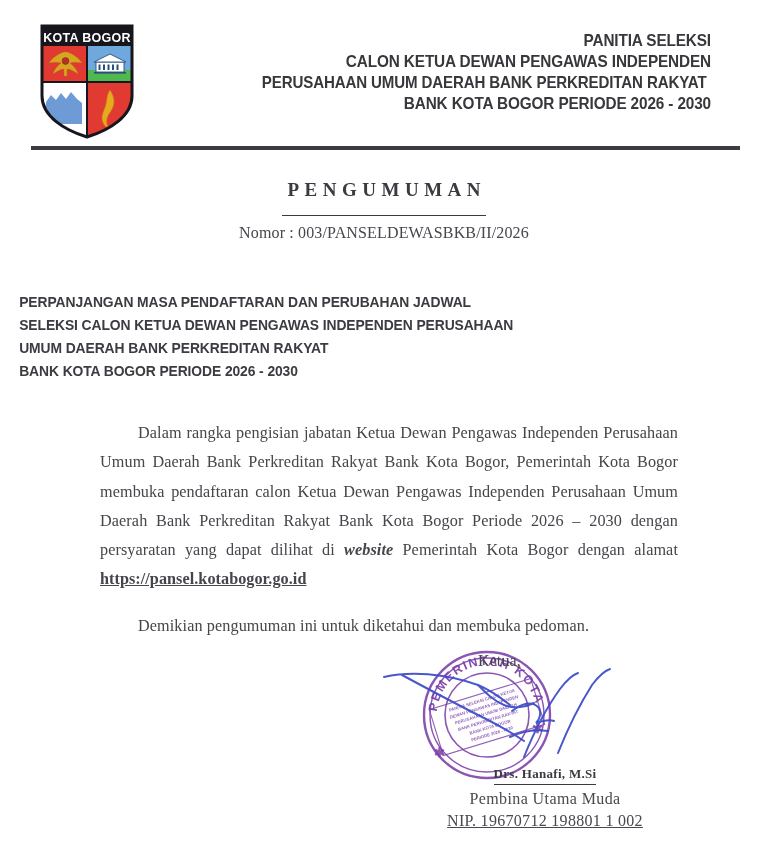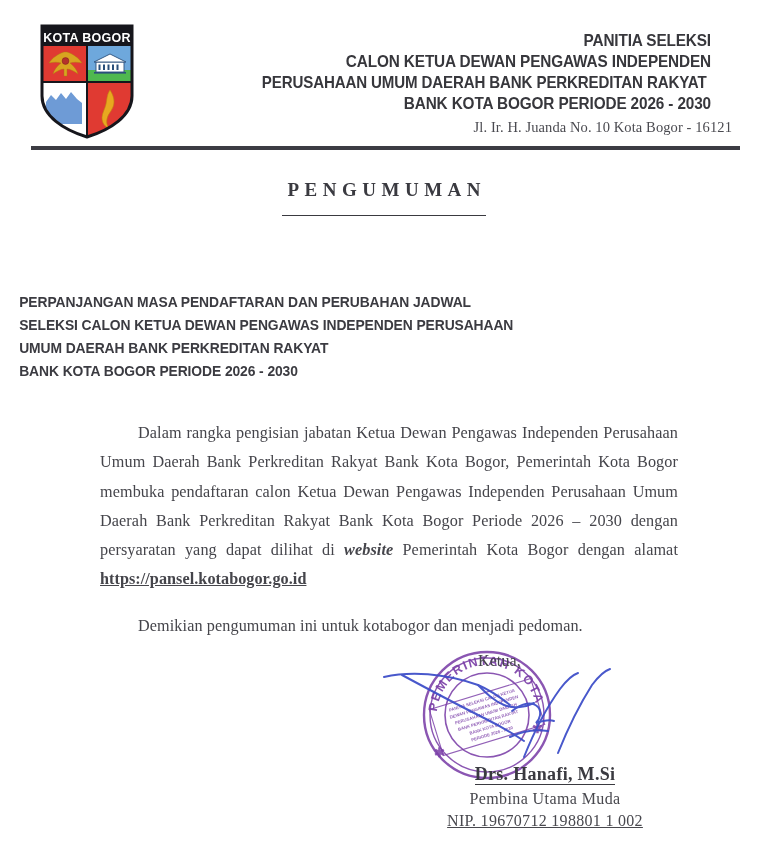--- a/index.html
+++ b/index.html
@@ -165,21 +165,21 @@
     letter-spacing: 0.1px;
     position: relative;
     z-index: 4;
     margin-left: 78px;
     text-align: left;
   }
   .sign-gap { height: 93px; }
   .sign-name {
     font-family: "Liberation Serif", "DejaVu Serif", serif;
     font-weight: bold;
-    font-size: 18px;
+    font-size: 13px;
     letter-spacing: 0.3px;
     color: #3a3a40;
     display: inline-block;
     border-bottom: 1.5px solid #3a3a40;
     line-height: 20px;
     position: relative;
     z-index: 4;
   }
   .sign-rank {
     font-family: "Liberation Serif", "DejaVu Serif", serif;
@@ -270,40 +270,40 @@
 
       <path d="M8 8 H98 V78 C98 98 76 112 53 119 C30 112 8 98 8 78 Z" fill="none" stroke="#16161c" stroke-width="3"></path>
     </svg>
   </div>
 
   <div class="head-lines">
     <div class="head-line l0">PANITIA SELEKSI</div>
     <div class="head-line l1">CALON KETUA DEWAN PENGAWAS INDEPENDEN</div>
     <div class="head-line l3">PERUSAHAAN UMUM DAERAH BANK PERKREDITAN RAKYAT</div>
     <div class="head-line l2">BANK KOTA BOGOR PERIODE 2026 - 2030</div>
-    <div class="head-addr">Jl. Ir. H. Juanda No. 10 Kota Bogor - 16121</div>
   </div>
 
   <div class="head-rule"></div>
 </div>
 
 <div class="title-block">
   <div class="pengumuman">PENGUMUMAN</div>
+  <div class="nomor">Nomor : 003/PANSELDEWASBKB/II/2026</div>
 </div>
 
 <div class="subject">
   <div class="subject-line">PERPANJANGAN MASA PENDAFTARAN DAN PERUBAHAN JADWAL</div>
   <div class="subject-line">SELEKSI CALON KETUA DEWAN PENGAWAS INDEPENDEN PERUSAHAAN</div>
   <div class="subject-line">UMUM DAERAH BANK PERKREDITAN RAKYAT</div>
   <div class="subject-line">BANK KOTA BOGOR PERIODE 2026 - 2030</div>
 </div>
 
 <div class="body-text">
   <p class="para p1"><span>Dalam rangka pengisian jabatan Ketua Dewan Pengawas Independen Perusahaan Umum Daerah Bank Perkreditan Rakyat Bank Kota Bogor, Pemerintah Kota Bogor membuka pendaftaran calon Ketua Dewan Pengawas Independen Perusahaan Umum Daerah Bank Perkreditan Rakyat Bank Kota Bogor Periode 2026 – 2030 dengan persyaratan yang dapat dilihat di </span><span class="bi">website</span><span> Pemerintah Kota Bogor dengan alamat </span><span class="burl">https://pansel.kotabogor.go.id</span></p>
-  <p class="para p2">Demikian pengumuman ini untuk kotabogor dan menjadi pedoman.</p>
+  <p class="para p2">Demikian pengumuman ini untuk diketahui dan membuka pedoman.</p>
 </div>
 
 <div class="stamp-layer">
   <svg viewBox="0 0 340 180" xmlns="http://www.w3.org/2000/svg">
     <g stroke="#7B3FA8" fill="none" opacity="0.88">
       <circle cx="105" cy="70" r="63" stroke-width="2.4"></circle>
       <circle cx="105" cy="70" r="57" stroke-width="1.4"></circle>
       <circle cx="105" cy="70" r="42" stroke-width="1.6"></circle>
     </g>
     <path id="sealArcTop" d="M 105 70 m -50 0 a 50 50 0 0 1 100 0" fill="none" stroke="none"></path>

